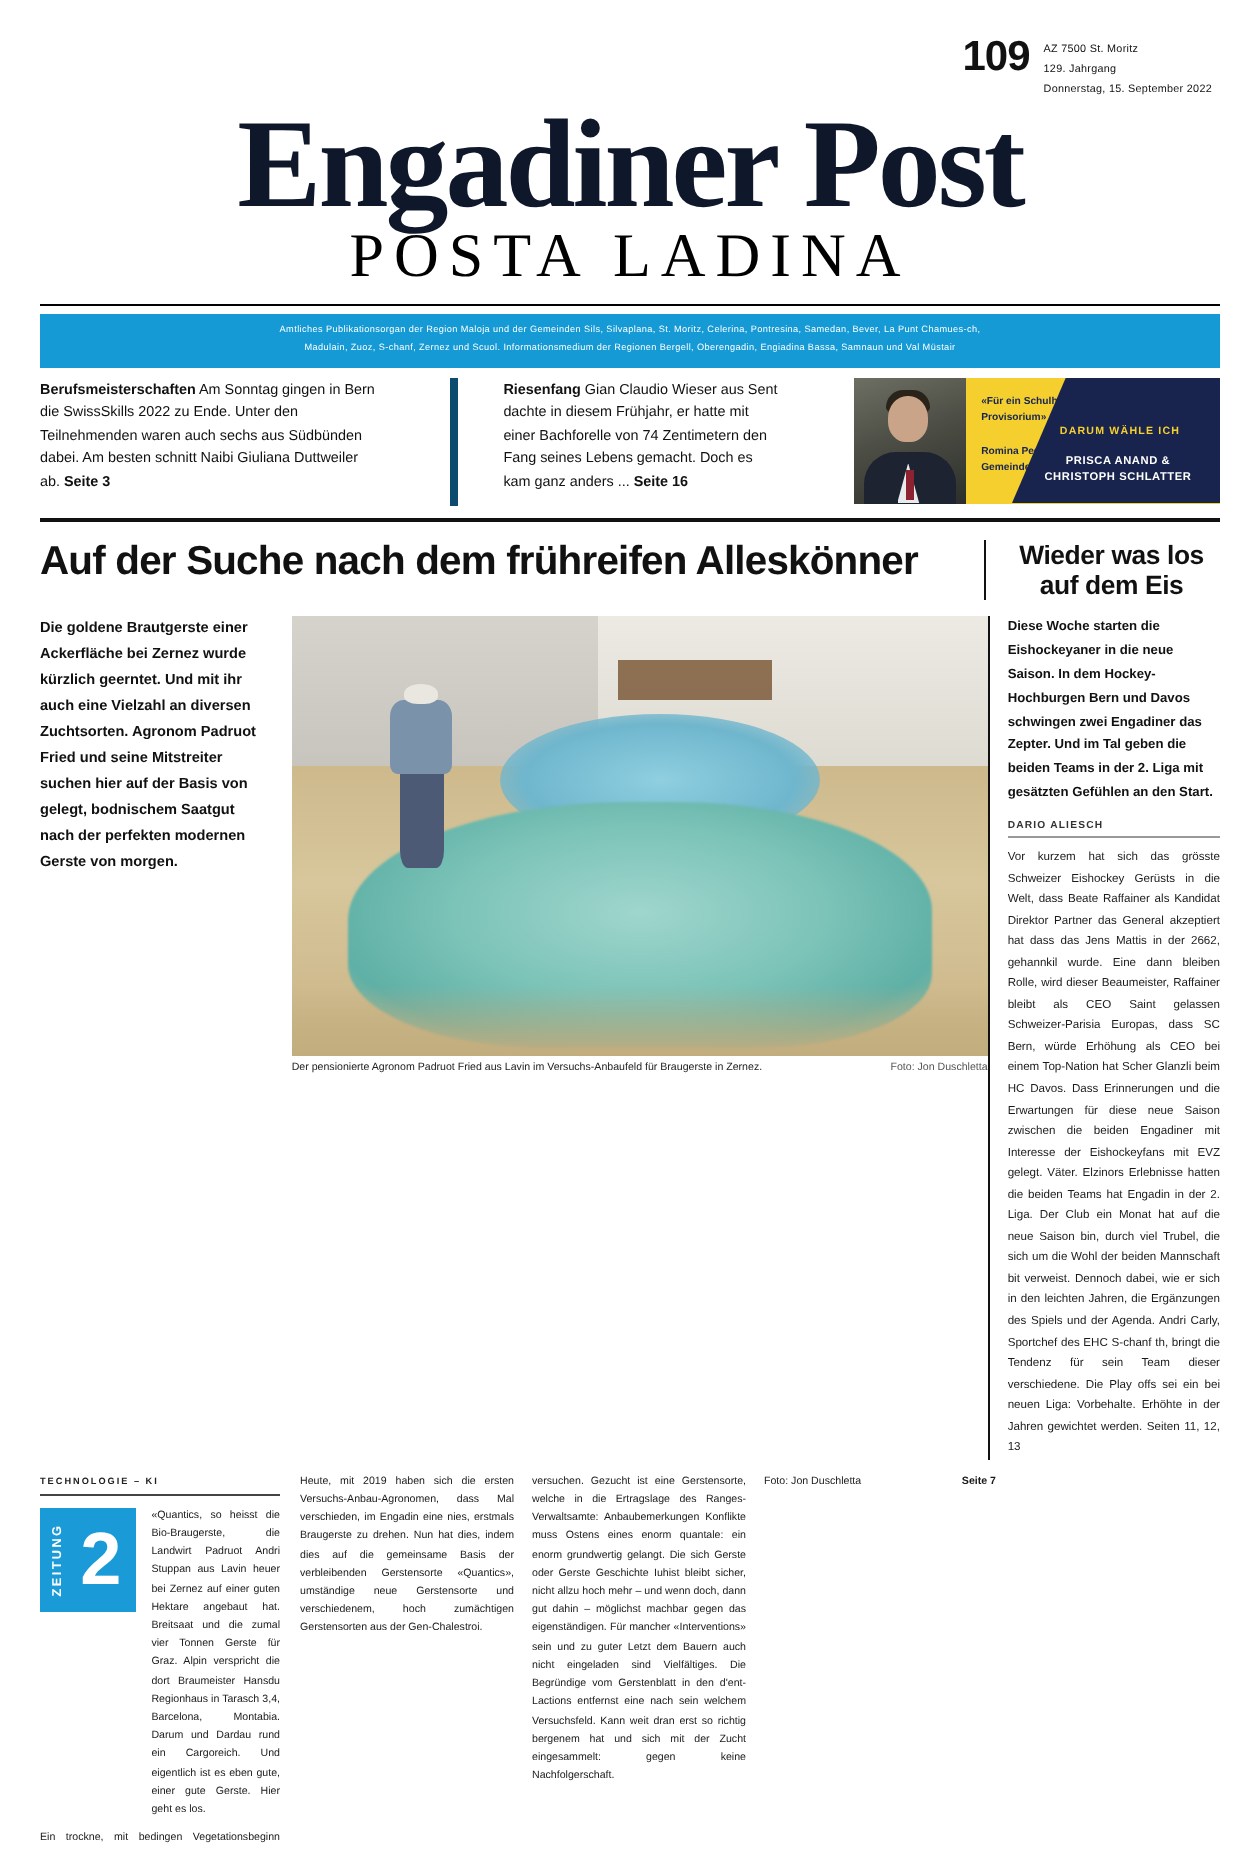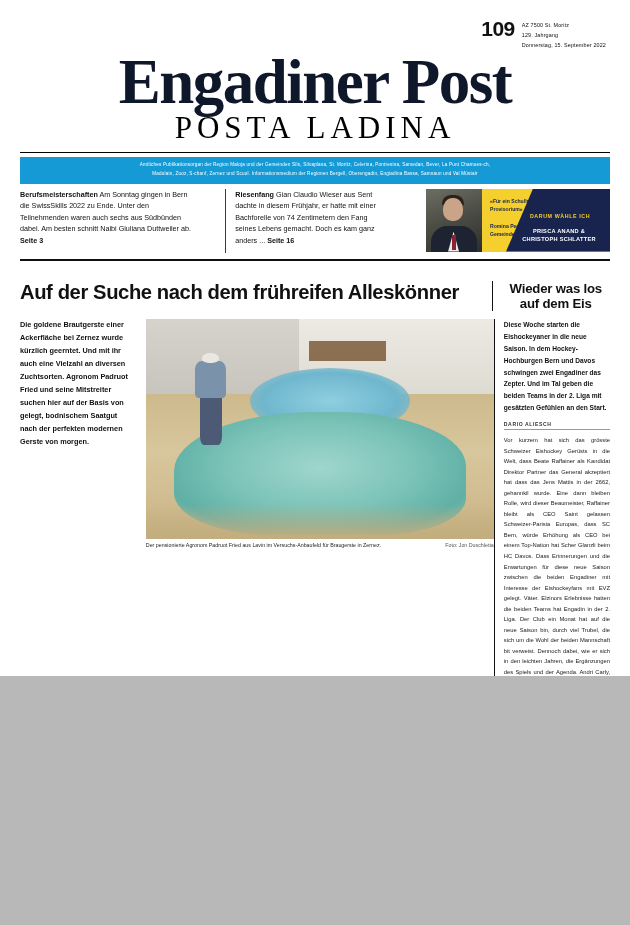--- a/index.html
+++ b/index.html
@@ -3,21 +3,21 @@
 <meta charset="utf-8">
 <style>
   * { box-sizing: border-box; margin: 0; padding: 0; }
   html, body { background: #b8b8b8; }
   body {
     width: 630px; height: 925px;
     font-family: "Liberation Sans", sans-serif;
     display: flex; justify-content: center;
   }
   .page {
-    width: 630px; height: 676px; background: #ffffff;
+    width: 630px; height: 925px; background: #ffffff;
     position: relative; overflow: hidden;
     padding: 18px 20px 0 20px;
   }
 
   
   .mast-top { display: flex; justify-content: flex-end; align-items: flex-start;
               height: 38px; padding-right: 4px; }
   .issue-no { font-size: 21px; font-weight: bold; color: #111; line-height: 1;
               margin-right: 7px; letter-spacing: -0.5px; }
   .issue-meta { font-size: 5.4px; color: #111; line-height: 1.85; letter-spacing: .15px;
@@ -41,21 +41,21 @@
   .imprint {
     margin-top: 4px; padding: 4px 14px 5px 14px;
     color: #fff; text-align: center;
     font-size: 4.6px; line-height: 1.95; letter-spacing: .2px;
   }
 
   
   .teasers { display: flex; margin-top: 5px; height: 64px; gap: 24px; }
   .teaser { font-size: 7.2px; line-height: 1.62; color: #111; padding-right: 10px; }
   .teaser.t1 { width: 198px; }
-  .teaser.t2 { width: 190px; border-left: 1px solid #0c4a6e; padding-left: 9px; }
+  .teaser.t2 { width: 190px; border-left: 4px solid #0c4a6e; padding-left: 23px; }
   .teaser b { font-weight: bold; }
   .teaser .pg { font-weight: bold; }
 
   
   .ad { width: 202px; height: 63px; position: relative; overflow: hidden;
         margin-left: 2px; display: flex; }
   .ad-photo { width: 56px; height: 100%; position: relative; overflow: hidden;
               background: linear-gradient(160deg,#6d6f63 0%,#4d4f46 45%,#2c2e2a 100%); }
   .ad-photo .head { position: absolute; left: 17px; top: 9px; width: 20px; height: 23px;
                     background: #c9a489; border-radius: 48% 48% 44% 44%; }
@@ -76,21 +76,21 @@
              background: #18244e; clip-path: polygon(26% 0, 100% 0, 100% 100%, 0 100%); }
   .ad-blue .tag { position: absolute; right: 8px; top: 24px; width: 84px; text-align: center;
                   font-size: 5.3px; font-weight: bold; color: #f5cf2e; letter-spacing: .6px; }
   .ad-blue .cands { position: absolute; right: 5px; top: 38px; width: 92px; text-align: center;
                     font-size: 5.6px; font-weight: bold; color: #fff; line-height: 1.6;
                     letter-spacing: .3px; }
 
   .rule-thick { height: 2px; background: #111; margin-top: 6px; }
 
   
-  .lead-zone { display: flex; margin-top: 20px; }
+  .lead-zone { display: flex; margin-top: 9px; }
   .lead-left { width: 478px; padding-right: 12px; }
   .lead-right { width: 120px; border-left: 1px solid #111; padding-left: 9px; }
 
   h1.main-head {
     font-size: 20.2px; font-weight: bold; letter-spacing: -0.4px;
     color: #111; line-height: 1.12;
   }
   h2.side-head {
     font-size: 13.2px; font-weight: bold; letter-spacing: -0.2px;
     color: #111; line-height: 1.16; text-align: center;

